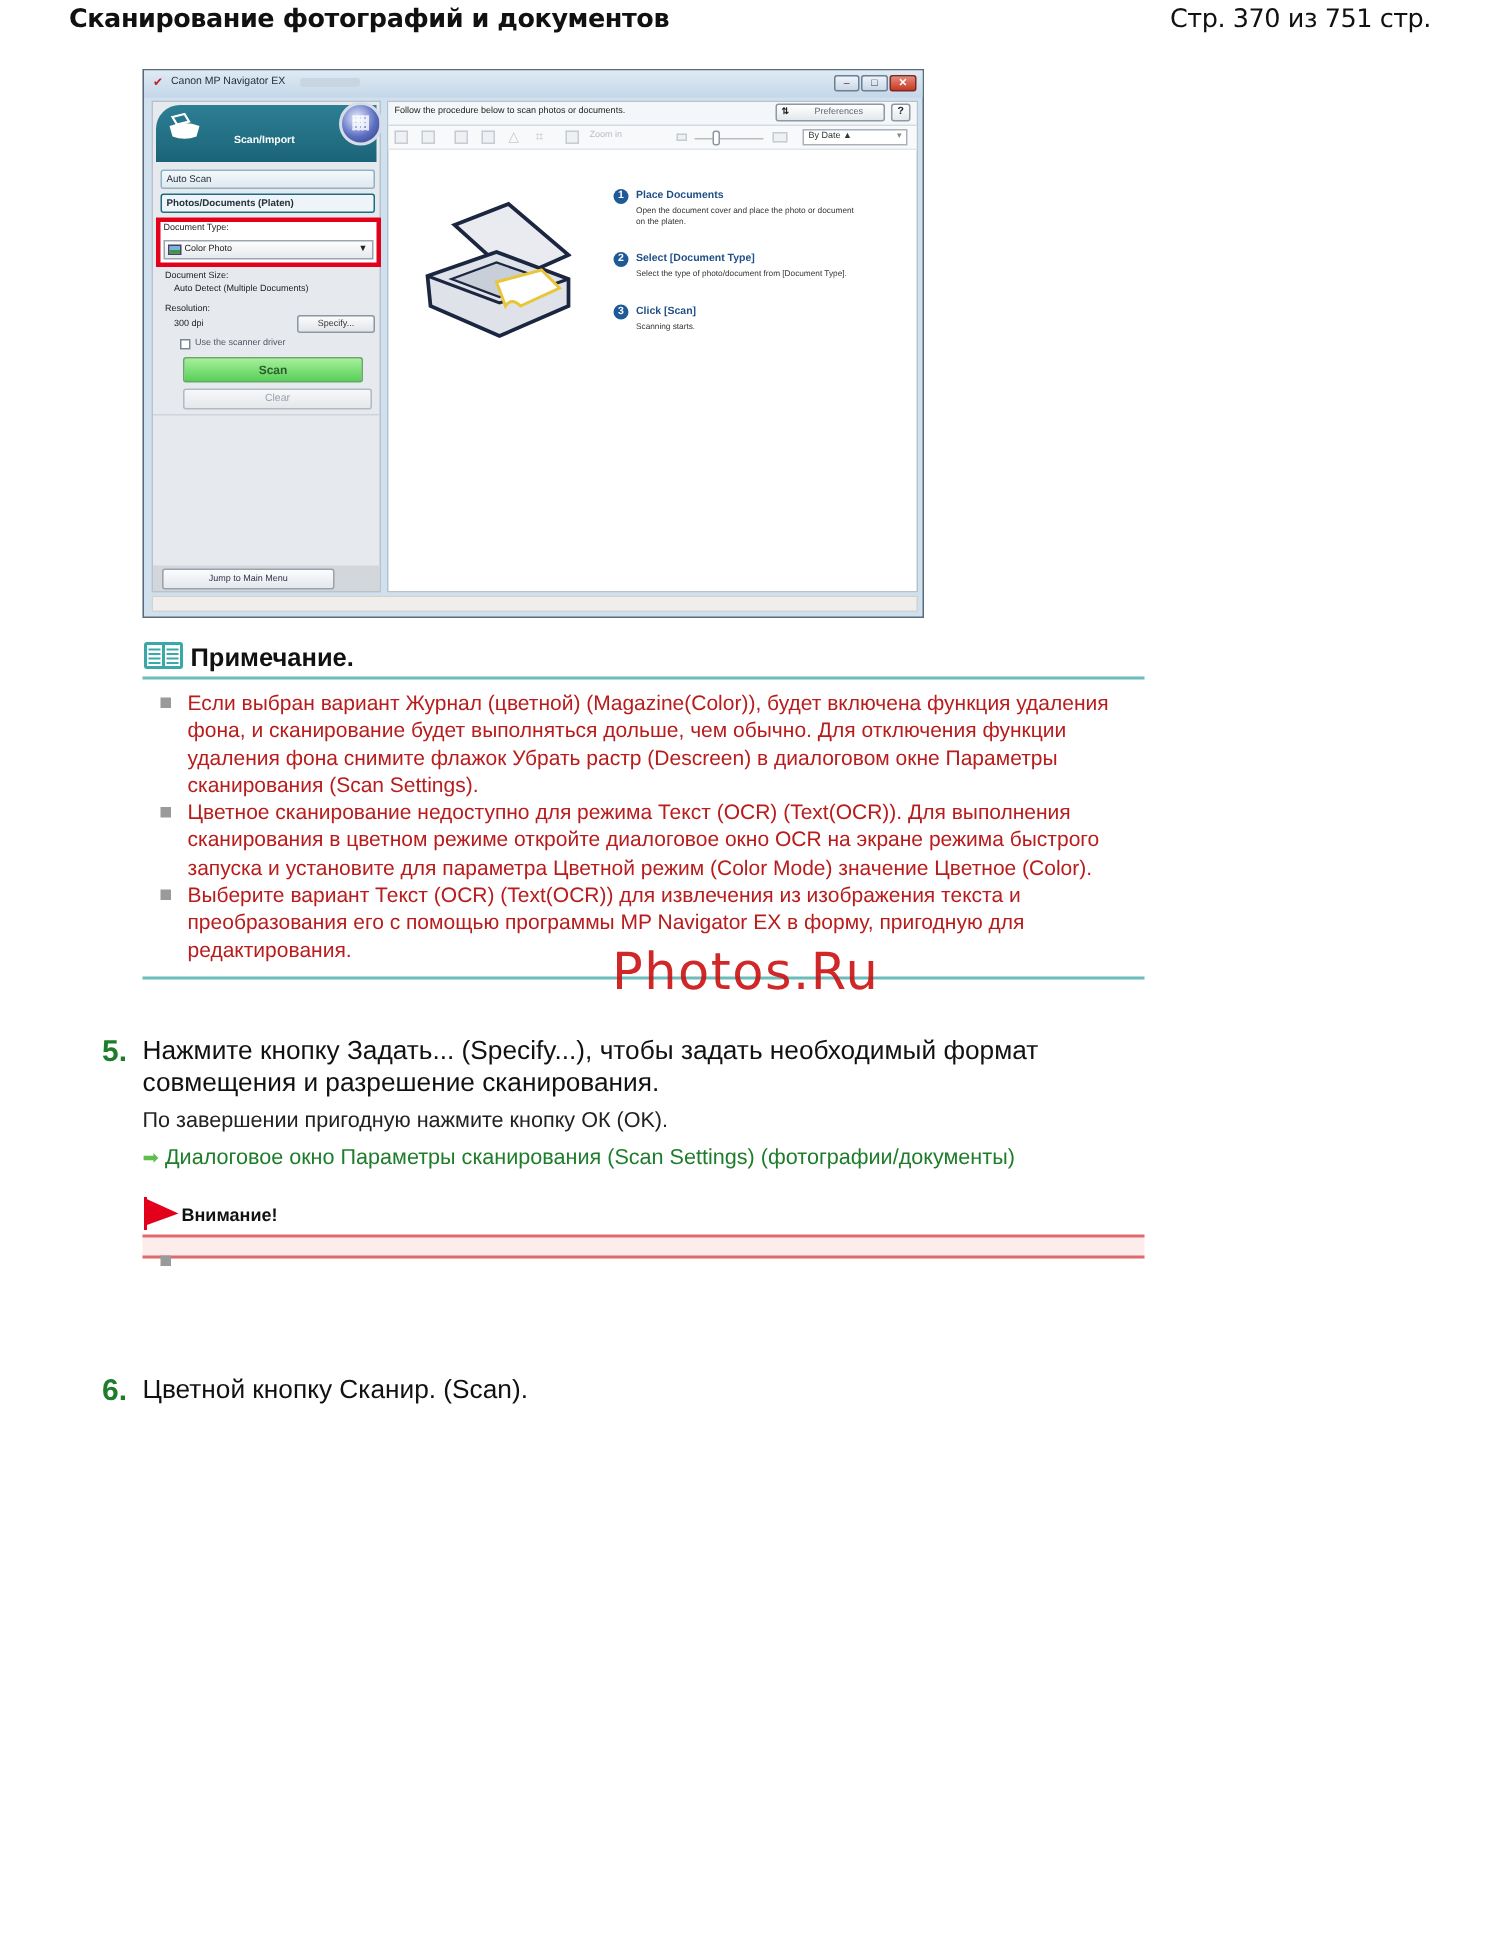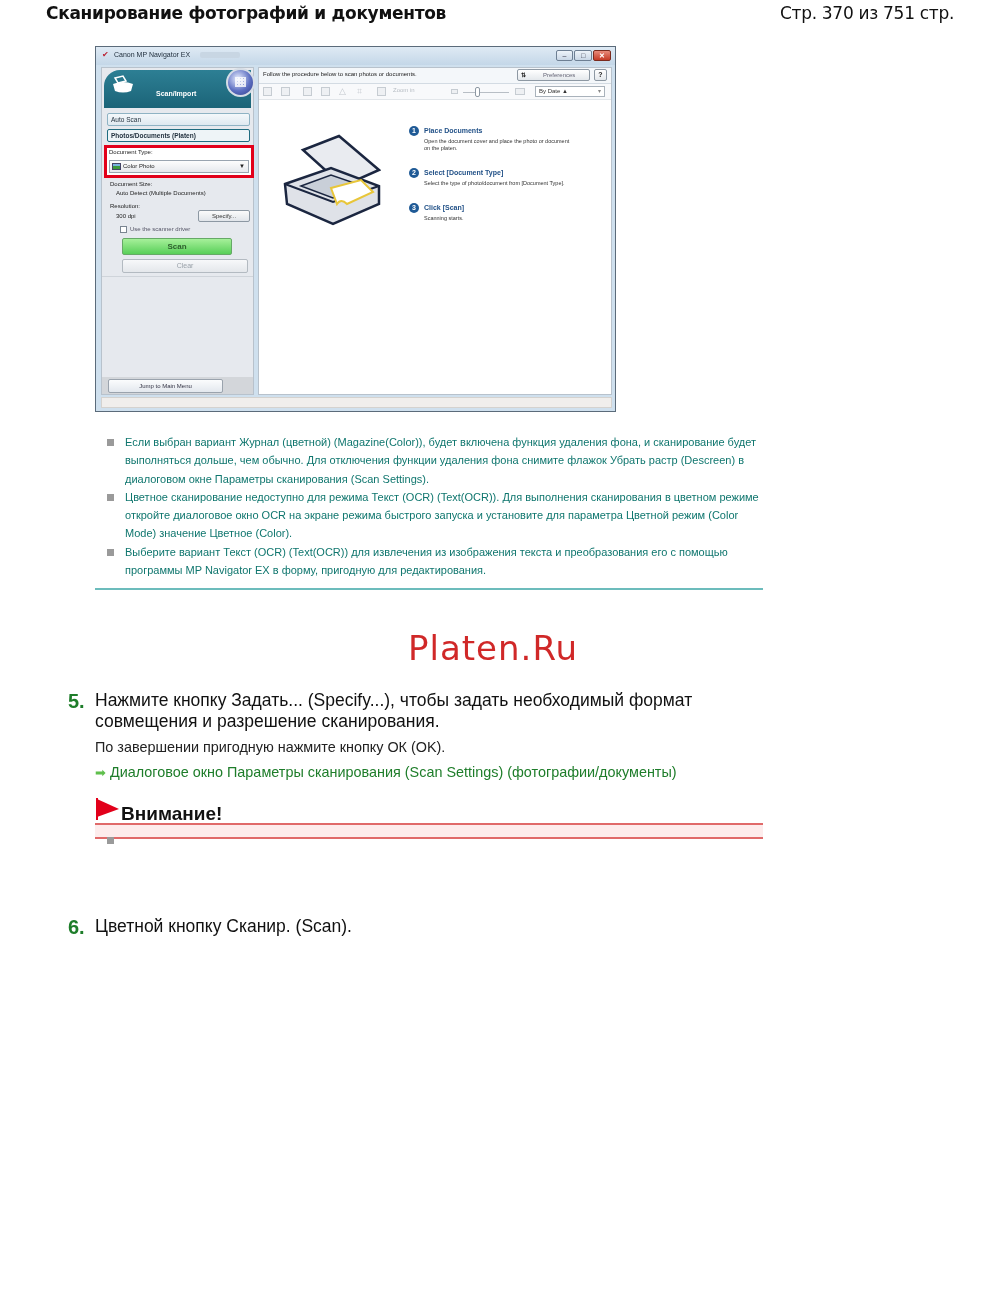--- a/index.html
+++ b/index.html
@@ -33,21 +33,21 @@
 
   .lp-label { position:absolute; font-size:6px; color:#222; }
   .doc-type-box { position:absolute; left:2px; top:77px; width:150px; height:33px; border:3px solid #e2001a; box-sizing:border-box; background:#fff; }
   .doc-type-box .lbl { position:absolute; left:2px; top:1px; font-size:6px; color:#222; }
   .doc-type-box .select { position:absolute; left:2px; top:12px; width:140px; height:13px; border:1px solid #9aa5b0; box-sizing:border-box; background:linear-gradient(#fdfdfd,#e6e9ed); font-size:6px; line-height:11px; padding-left:13px; }
   .doc-type-box .select .ph-icon { position:absolute; left:2px; top:2px; width:9px; height:7px; background:linear-gradient(#7ab3e0 0 50%, #3c9a3c 50%); border:1px solid #446; box-sizing:border-box; }
   .doc-type-box .select .caret { position:absolute; right:3px; top:0; font-size:6px; }
 
   .specify-btn { position:absolute; left:96px; top:162px; width:52px; height:12px; border:1px solid #8d98a3; border-radius:2px; background:linear-gradient(#fbfbfb,#e1e5ea); box-sizing:border-box; font-size:6px; line-height:10px; text-align:center; color:#333; }
   .chk { position:absolute; left:18px; top:179px; width:7px; height:7px; border:1px solid #7a8591; background:#fff; box-sizing:border-box; }
-  .scan-btn { position:absolute; left:20px; top:191px; width:110px; height:17px; border:1px solid #66a966; border-radius:2px; background:linear-gradient(#a6f09a,#58cf58); box-sizing:border-box; font-size:8px; font-weight:bold; line-height:15px; text-align:center; color:#2d5f2d; }
+  .scan-btn { position:absolute; left:20px; top:191px; width:120px; height:17px; border:1px solid #66a966; border-radius:2px; background:linear-gradient(#a6f09a,#58cf58); box-sizing:border-box; font-size:8px; font-weight:bold; line-height:15px; text-align:center; color:#2d5f2d; }
   .clear-btn { position:absolute; left:20px; top:212px; width:126px; height:14px; border:1px solid #b3bac1; border-radius:2px; background:linear-gradient(#f7f8fa,#e4e7eb); box-sizing:border-box; font-size:7px; line-height:12px; text-align:center; color:#9aa2aa; }
   .lp-divider { position:absolute; left:0; top:235px; width:151px; height:1px; background:#cfd4da; }
   .lp-footer { position:absolute; left:0; top:309px; width:151px; height:17px; background:#d3d6da; }
   .jump-btn { position:absolute; left:6px; top:311px; width:115px; height:14px; border:1px solid #9aa3ad; border-radius:2px; background:linear-gradient(#fbfcfd,#e3e8ee); box-sizing:border-box; font-size:6px; line-height:12px; text-align:center; color:#334; }
 
   .rightpane { position:absolute; left:162px; top:20px; width:354px; height:328px; background:#fff; border:1px solid #b8c2cc; box-sizing:border-box; }
   .rp-info { position:absolute; left:0; top:0; width:352px; height:15px; background:#f4f7fa; border-bottom:1px solid #d3dbe3; }
   .rp-info .txt { position:absolute; left:4px; top:3px; font-size:6px; color:#222; }
   .pref-btn { position:absolute; left:258px; top:1px; width:73px; height:12px; border:1px solid #8d98a3; border-radius:2px; background:linear-gradient(#fff,#e4e8ec); box-sizing:border-box; font-size:6px; line-height:10px; color:#667; }
   .pref-btn .arrows { position:absolute; left:3px; top:0; font-weight:bold; color:#222; }
@@ -69,40 +69,40 @@
   .step .desc { margin-left:15px; font-size:5.5px; color:#333; line-height:7px; width:150px; margin-top:2px; }
 
   .statusbar { position:absolute; left:5px; top:350px; width:511px; height:11px; background:#f0eeec; border:1px solid #d4d2cf; box-sizing:border-box; }
 
   
   .note { position:absolute; left:95px; top:427px; width:668px; }
   .note .head { position:relative; height:24px; border-bottom:2px solid #6cbcbc; }
   .note .head .book-icon { position:absolute; left:0; top:0; width:28px; height:20px; }
   .note .head .txt { position:absolute; left:32px; top:2px; font-size:17px; font-weight:bold; color:#111; }
   .note ul, .warn ul { list-style:none; margin:0; padding:6px 0 6px 0; }
-  .note li, .warn li { position:relative; padding-left:30px; font-size:11px; line-height:18.3px; color:#0f766e; }
+  .note li, .warn li { position:relative; padding-left:30px; font-size:14px; line-height:18.3px; color:#b91c1c; }
   .note li .bullet, .warn li .bullet { position:absolute; left:12px; top:6px; width:7px; height:7px; background:#9a9a9a; }
   .note .foot { border-bottom:2px solid #6cbcbc; margin-top:3px; }
 
   .watermark { position:absolute; left:408px; top:628px; font-family:"DejaVu Sans", sans-serif; font-size:34px; color:#cc1111; letter-spacing:1px; opacity:0.9; }
 
   .step-main { position:absolute; left:68px; }
   .step-main .n { position:absolute; left:0; top:0; font-size:20px; font-weight:bold; color:#1e7d2a; }
   .step-main .t { position:absolute; left:27px; top:0; font-size:17.5px; line-height:21px; color:#111; width:650px; }
   .step5 { top:690px; }
   .step6 { top:916px; }
 
   .after-ok { position:absolute; left:95px; top:739px; font-size:14.4px; color:#222; }
   .link-line { position:absolute; left:95px; top:764px; font-size:14.4px; color:#1e7d2a; }
   .link-line .arrow { display:inline-block; width:15px; color:#5fbf4c; font-size:13px; }
 
   .warn { position:absolute; left:95px; top:797px; width:668px; }
   .warn .head { position:relative; height:26px; border-bottom:2px solid #e06a6a; }
   .warn .head .flag-icon { position:absolute; left:0; top:0; width:26px; height:24px; }
-  .warn .head .txt { position:absolute; left:26px; top:6px; font-size:19px; font-weight:bold; color:#111; }
+  .warn .head .txt { position:absolute; left:26px; top:6px; font-size:12px; font-weight:bold; color:#111; }
   .warn .body { background:#fdecec; border-bottom:2px solid #e06a6a; }
 </style>
 </head>
 <body>
 
 <div class="page-header">
   <span class="title">Сканирование фотографий и документов</span>
   <span class="pageno">Стр. 370 из 751 стр.</span>
 </div>
 
@@ -209,29 +209,47 @@
         <div class="head">Click [Scan]</div>
         <div class="desc">Scanning starts.</div>
       </div>
     </div>
   </div>
 
   <div class="statusbar"></div>
 </div>
 
 <div class="note">
+  <div class="head">
+    <svg class="book-icon" viewBox="0 0 28 20">
+      <rect x="1" y="1" width="26" height="18" rx="2" fill="#3aa8a8"></rect>
+      <rect x="3" y="3" width="10" height="14" fill="#fff"></rect>
+      <rect x="15" y="3" width="10" height="14" fill="#fff"></rect>
+      <g stroke="#3aa8a8" stroke-width="1.2">
+        <line x1="4" y1="6" x2="12" y2="6"></line>
+          <line x1="4" y1="9" x2="12" y2="9"></line>
+          <line x1="4" y1="12" x2="12" y2="12"></line>
+          <line x1="4" y1="15" x2="12" y2="15"></line>
+        <line x1="16" y1="6" x2="24" y2="6"></line>
+          <line x1="16" y1="9" x2="24" y2="9"></line>
+          <line x1="16" y1="12" x2="24" y2="12"></line>
+          <line x1="16" y1="15" x2="24" y2="15"></line>
+      </g>
+    </svg>
+    <span class="txt">Примечание.</span>
+  </div>
   <ul>
     <li><span class="bullet"></span><span>Если выбран вариант Журнал (цветной) (Magazine(Color)), будет включена функция удаления фона, и сканирование будет выполняться дольше, чем обычно. Для отключения функции удаления фона снимите флажок Убрать растр (Descreen) в диалоговом окне Параметры сканирования (Scan Settings).</span></li>
     <li><span class="bullet"></span><span>Цветное сканирование недоступно для режима Текст (OCR) (Text(OCR)). Для выполнения сканирования в цветном режиме откройте диалоговое окно OCR на экране режима быстрого запуска и установите для параметра Цветной режим (Color Mode) значение Цветное (Color).</span></li>
     <li><span class="bullet"></span><span>Выберите вариант Текст (OCR) (Text(OCR)) для извлечения из изображения текста и преобразования его с помощью программы MP Navigator EX в форму, пригодную для редактирования.</span></li>
   </ul>
   <div class="foot"></div>
 </div>
 
-<div class="watermark">Platen.Ru</div>
+<div class="watermark">Photos.Ru</div>
 
 <div class="step-main step5">
   <span class="n">5.</span>
   <span class="t">Нажмите кнопку Задать... (Specify...), чтобы задать необходимый формат совмещения и разрешение сканирования.</span>
 </div>
 <div class="after-ok">По завершении пригодную нажмите кнопку ОК (OK).</div>
 <div class="link-line">
   <span class="arrow">➡</span><span>Диалоговое окно Параметры сканирования (Scan Settings) (фотографии/документы)</span>
 </div>
 

